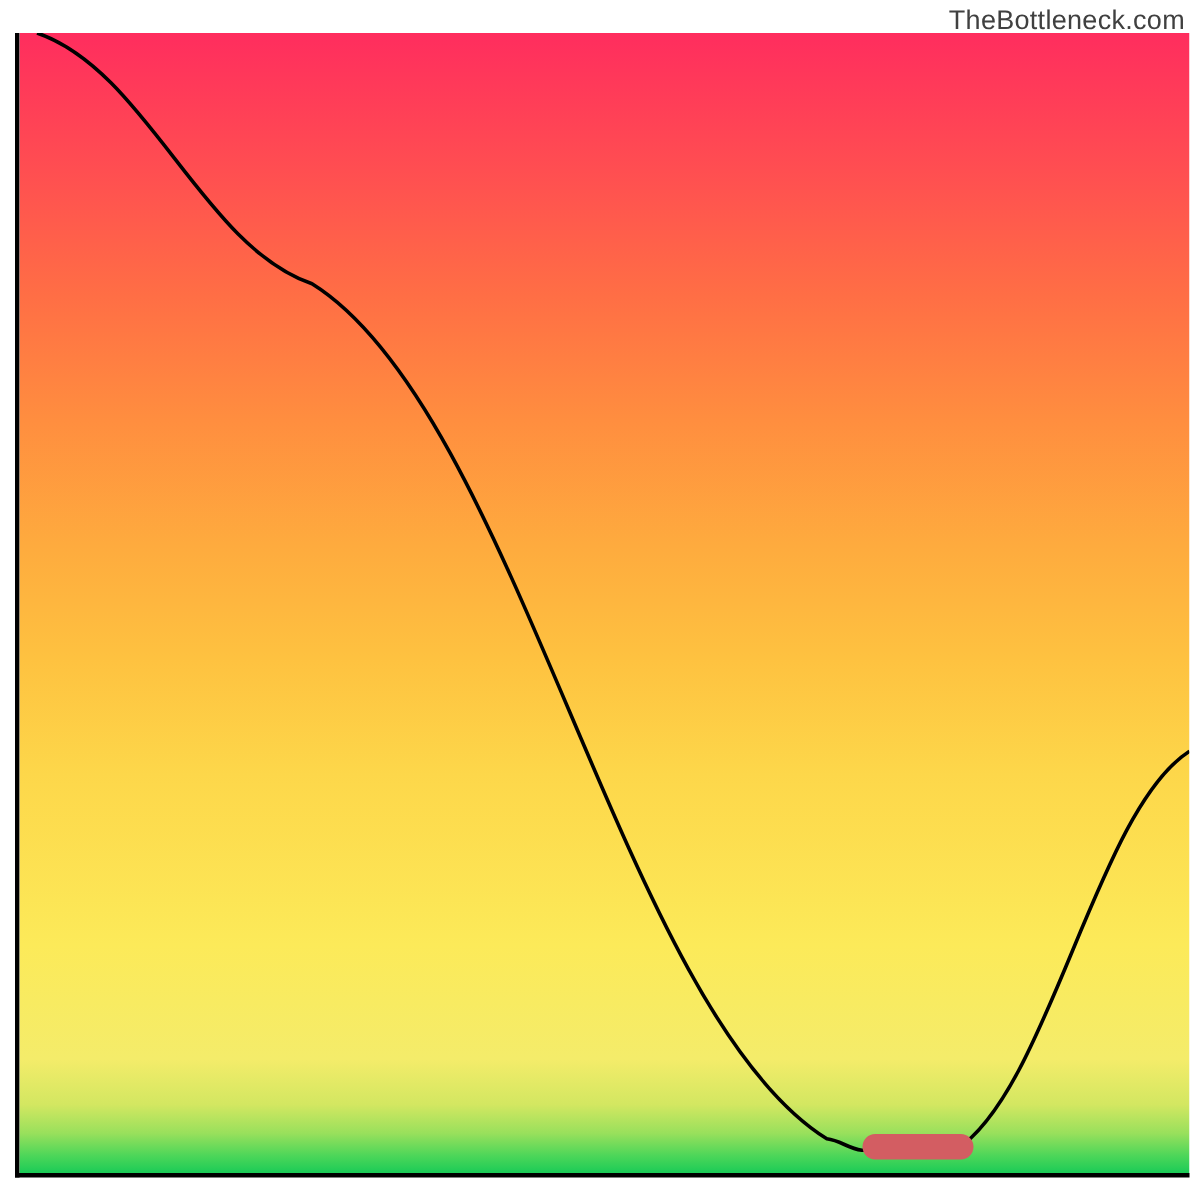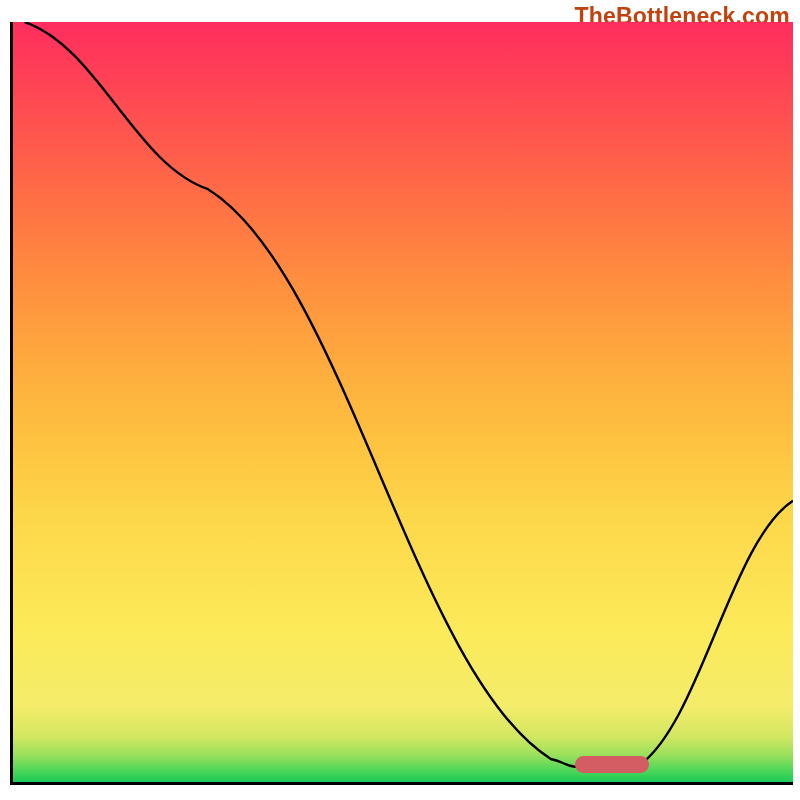--- a/index.html
+++ b/index.html
@@ -1,17 +1,17 @@
 <!DOCTYPE html>
 <html><head>
 <meta charset="utf-8">
 <style>
 body{margin:0;padding:0;background:#fff;width:800px;height:800px;overflow:hidden;font-family:Arial,sans-serif}
 .container{position:relative;width:800px;height:800px}
-.watermark{position:absolute;top:3px;right:10px;font-size:23px;color:#c2410c;font-weight:700;letter-spacing:0.2px}
+.watermark{position:absolute;top:3px;right:10px;font-size:18px;color:#404040;font-weight:400;letter-spacing:0.2px}
 .plot-area{position:absolute;left:10px;top:22px;width:780px;height:760px;border-left:3px solid #000;border-bottom:3px solid #000;overflow:hidden}
 .gradient-bg{position:absolute;inset:0;background:linear-gradient(to top,
  #1bcb57 0%,
  #4cd659 1.5%,
  #99e05c 3.5%,
  #d3e761 6%,
  #f4ec6a 10%,
  #fcea59 20%,
  #fdd74a 35%,
  #fec240 45%,

